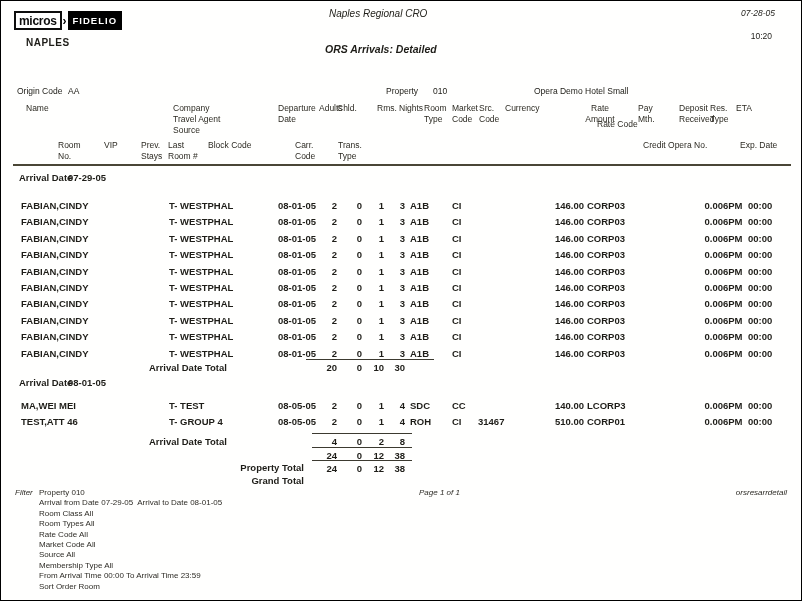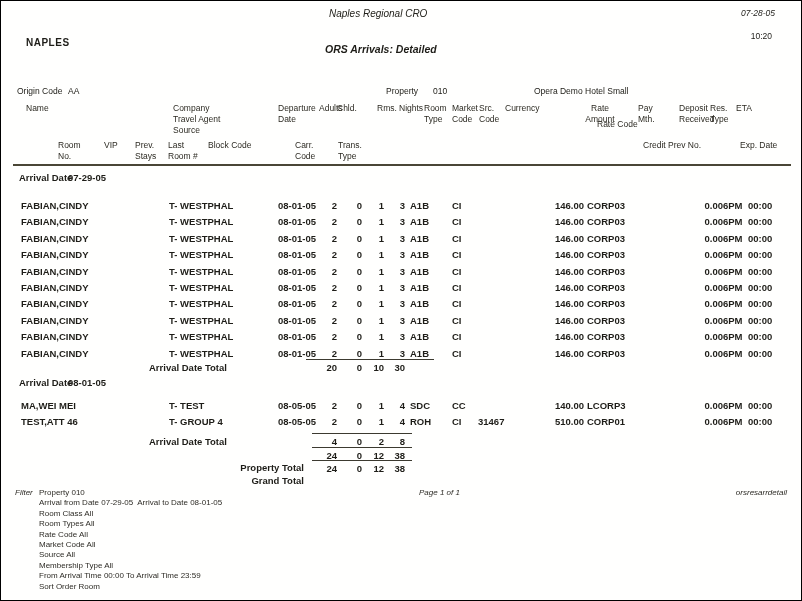--- a/index.html
+++ b/index.html
@@ -24,21 +24,21 @@
   
   .colhead{position:absolute;left:0;top:100px;width:100%;height:62px;}
   .hcell{position:absolute;white-space:pre-line;line-height:11px;font-size:8.5px;color:#2c2a22;}
   .h-name{left:25px;top:2px}.h-company{left:172px;top:2px}.h-dep{left:277px;top:2px}
   .h-adults{left:318px;top:2px}.h-chld{left:336px;top:2px}.h-rms{left:376px;top:2px}
   .h-nights{left:398px;top:2px}.h-rtype{left:423px;top:2px}.h-market{left:451px;top:2px}
   .h-src{left:478px;top:2px}.h-curr{left:504px;top:2px}
   .h-ramt{left:581px;top:2px;width:36px;text-align:center}
   .h-rcode{left:596px;top:18px}.h-pay{left:637px;top:2px}.h-depo{left:678px;top:2px}
   .h-restype{left:709px;top:2px}.h-eta{left:735px;top:2px}
-  .h-roomno{left:57px;top:39px}.h-vip{left:103px;top:39px}.h-prev{left:134px;top:39px}
+  .h-roomno{left:57px;top:39px}.h-vip{left:103px;top:39px}.h-prev{left:140px;top:39px}
   .h-lastroom{left:167px;top:39px}.h-block{left:207px;top:39px}.h-carr{left:294px;top:39px}
   .h-trans{left:337px;top:39px}.h-cc{left:642px;top:39px}.h-exp{left:739px;top:39px}
 
   .rule{position:absolute;left:12px;top:163px;width:778px;height:2px;background:#4a4636;}
 
   
   .sec-label{position:absolute;font-size:9.5px;font-weight:700;height:12px;width:100%;}
   .s1-label{top:171px}.s2-label{top:376px}
   .sec-label .lbl{position:absolute;left:18px}.sec-label .dt{position:absolute;left:67px}
 
@@ -78,20 +78,25 @@
   .f-lines{position:absolute;left:38px;top:1px;}
   .f-lines div{white-space:pre;line-height:10.4px;}
   .f-page{position:absolute;left:418px;top:1px;font-style:italic;}
   .f-rptid{position:absolute;right:14px;top:1px;font-style:italic;}
 </style>
 </head>
 <body>
 
 <div class="page">
 
+  <div class="logo">
+    <span class="logo-micros">micros</span>
+    <span class="logo-sep">›</span>
+    <span class="logo-fidelio">FIDELIO</span>
+  </div>
   <div class="abs office">NAPLES</div>
   <div class="abs rpt-title">Naples Regional CRO</div>
   <div class="abs rpt-subtitle">ORS Arrivals: Detailed</div>
   <div class="abs hdr-date">07-28-05</div>
   <div class="abs hdr-time">10:20</div>
 
   <div class="info">
     <span class="abs" style="left:16px">Origin Code</span>
     <span class="abs" style="left:67px">AA</span>
     <span class="abs" style="left:385px">Property</span>
@@ -132,21 +137,21 @@
     <span class="hcell h-vip">VIP</span>
     <span class="hcell h-prev">Prev.
 Stays</span>
     <span class="hcell h-lastroom">Last
 Room #</span>
     <span class="hcell h-block">Block Code</span>
     <span class="hcell h-carr">Carr.
 Code</span>
     <span class="hcell h-trans">Trans.
 Type</span>
-    <span class="hcell h-cc">Credit Prev No.</span>
+    <span class="hcell h-cc">Credit Opera No.</span>
     <span class="hcell h-exp">Exp. Date</span>
   </div>
 
   <div class="rule"></div>
 
   <div class="sec-label s1-label">
     <span class="lbl">Arrival Date</span>
     <span class="dt">07-29-05</span>
   </div>
 

